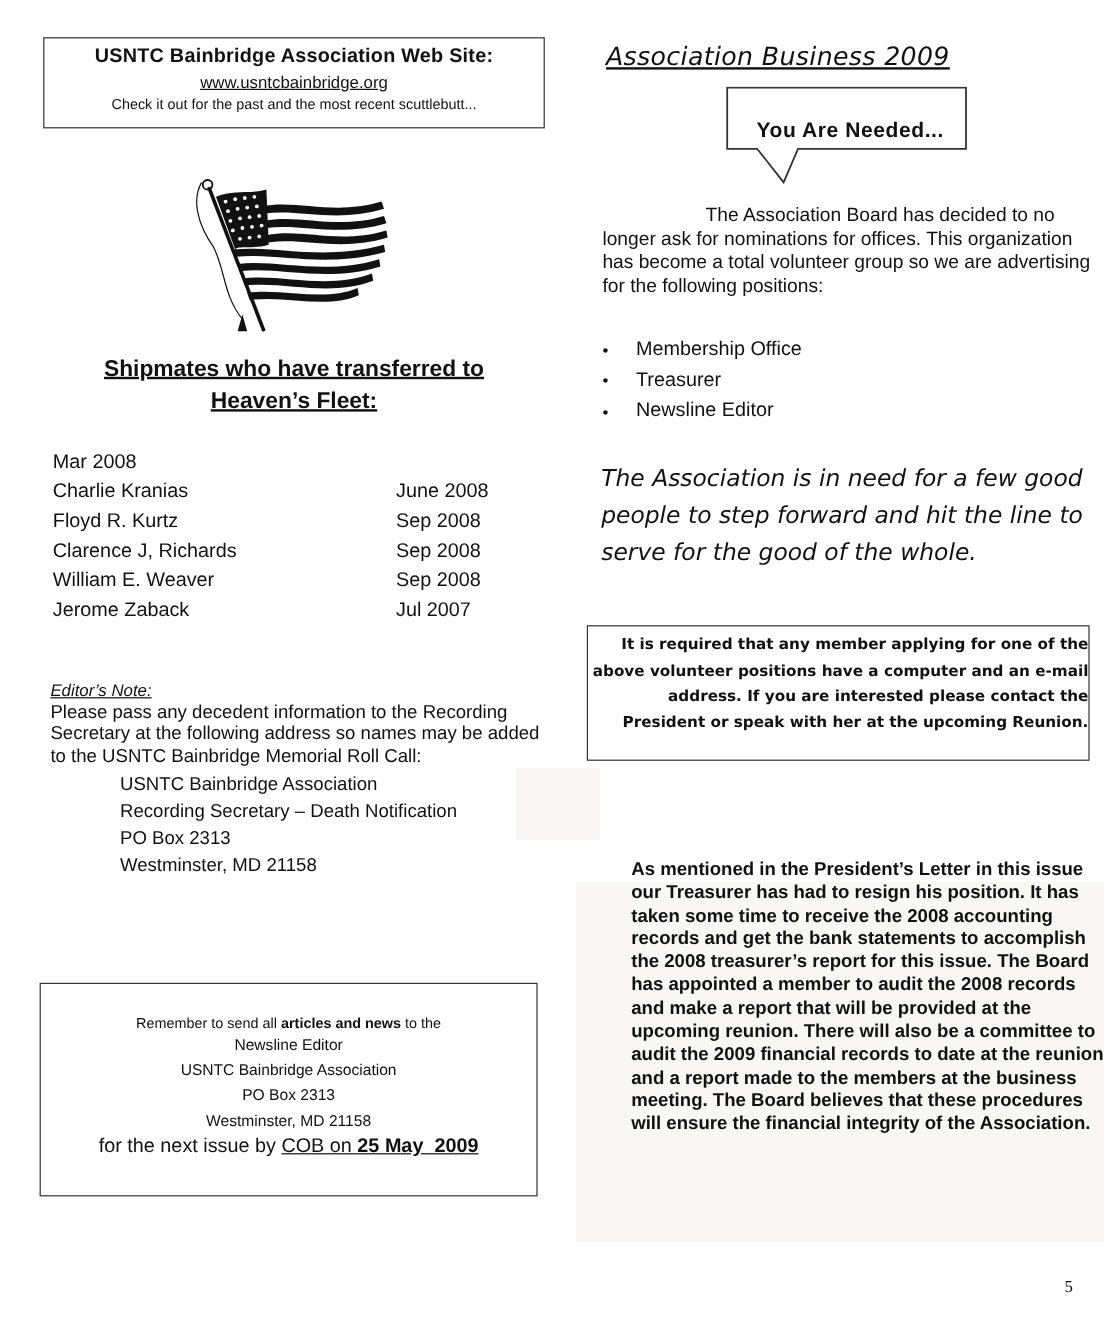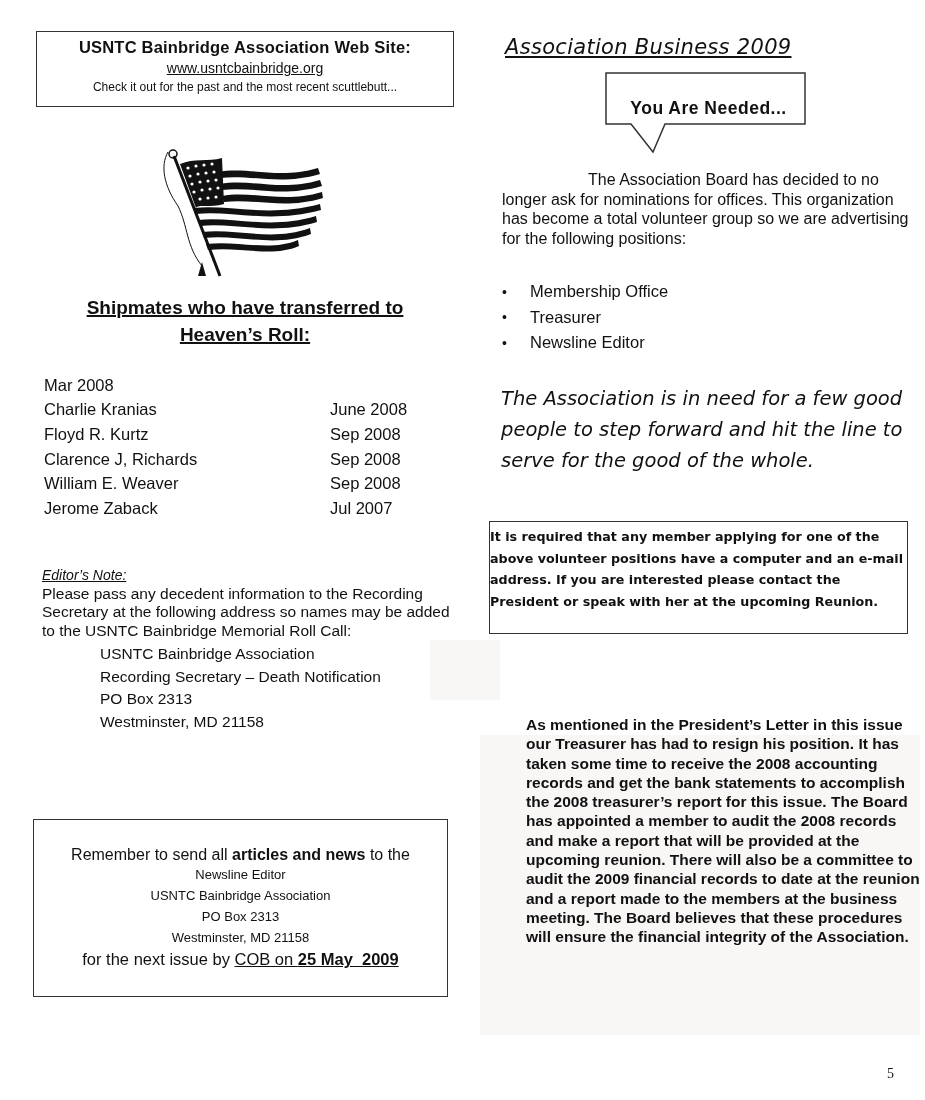--- a/index.html
+++ b/index.html
@@ -34,21 +34,21 @@
   
   #editor-note { left: 42px; top: 566px; width: 420px; font-size: 15.5px; line-height: 18.5px; }
   #editor-note .label { font-style: italic; text-decoration: underline; font-size: 14px; }
   #editor-note .addr { margin-left: 58px; line-height: 22.5px; margin-top: 3px; }
 
   
   #remember-box {
     left: 33px; top: 819px; width: 415px; height: 178px;
     border: 1.5px solid #333; box-sizing: border-box; text-align: center;
   }
-  #remember-box .r1 { font-size: 16px; margin-top: 26px; }
+  #remember-box .r1 { font-size: 12px; margin-top: 26px; }
   #remember-box .r1 b { font-weight: bold; }
   #remember-box .small { font-size: 13px; line-height: 21px; }
   #remember-box .small:first-of-type { margin-top: 2px; }
   #remember-box .r-last { font-size: 16.5px; margin-top: 2px; }
   #remember-box .r-last u { text-decoration: underline; }
 
   
   #biz-title {
     left: 505px; top: 35px; font-family: "DejaVu Sans", sans-serif; font-style: italic;
     font-size: 21px; text-decoration: underline; letter-spacing: 0.3px;
@@ -63,21 +63,21 @@
   #positions li { font-size: 16.5px; height: 25.5px; display: flex; align-items: center; }
   #positions .bullet { width: 28px; font-size: 14px; }
 
   #need-para {
     left: 501px; top: 383px; width: 415px; font-family: "DejaVu Sans", sans-serif;
     font-style: italic; font-weight: normal; font-size: 19.5px; line-height: 31px;
   }
 
   #required-box {
     left: 489px; top: 521px; width: 419px; height: 113px; border: 1.5px solid #333; box-sizing: border-box;
-    text-align: left; font-family: "DejaVu Sans", sans-serif; font-weight: bold; font-size: 12.7px; line-height: 21.5px; padding-top: 4px;
+    text-align: right; font-family: "DejaVu Sans", sans-serif; font-weight: bold; font-size: 12.7px; line-height: 21.5px; padding-top: 4px;
   }
 
   #treasurer-para { left: 526px; top: 715px; width: 395px; font-size: 15.5px; line-height: 19.3px; font-weight: bold; }
 
   #page-number { left: 887px; top: 1066px; font-family: "Liberation Serif", serif; font-size: 14px; }
 
   
   .bleed { position: absolute; background: #f4eeee; opacity: 0.55; }
 </style>
 </head>
@@ -128,21 +128,21 @@
       <circle cx="52" cy="43" r="1.6"></circle>
       <circle cx="60" cy="42" r="1.6"></circle>
     <circle cx="42" cy="53" r="1.6"></circle>
       <circle cx="50" cy="52" r="1.6"></circle>
       <circle cx="58" cy="51" r="1.6"></circle>
   </g>
 </svg>
 
 <div id="fleet-heading" class="abs">
   <div><span>Shipmates who have transferred to</span></div>
-  <div><span>Heaven’s Roll:</span></div>
+  <div><span>Heaven’s Fleet:</span></div>
 </div>
 
 <div id="fleet-list" class="abs">
   <div class="fleet-row">
       <span class="date">Mar 2008</span>
     </div>
   <div class="fleet-row">
       <span class="name">Charlie Kranias</span>
       <span class="date">June 2008</span>
     </div>

